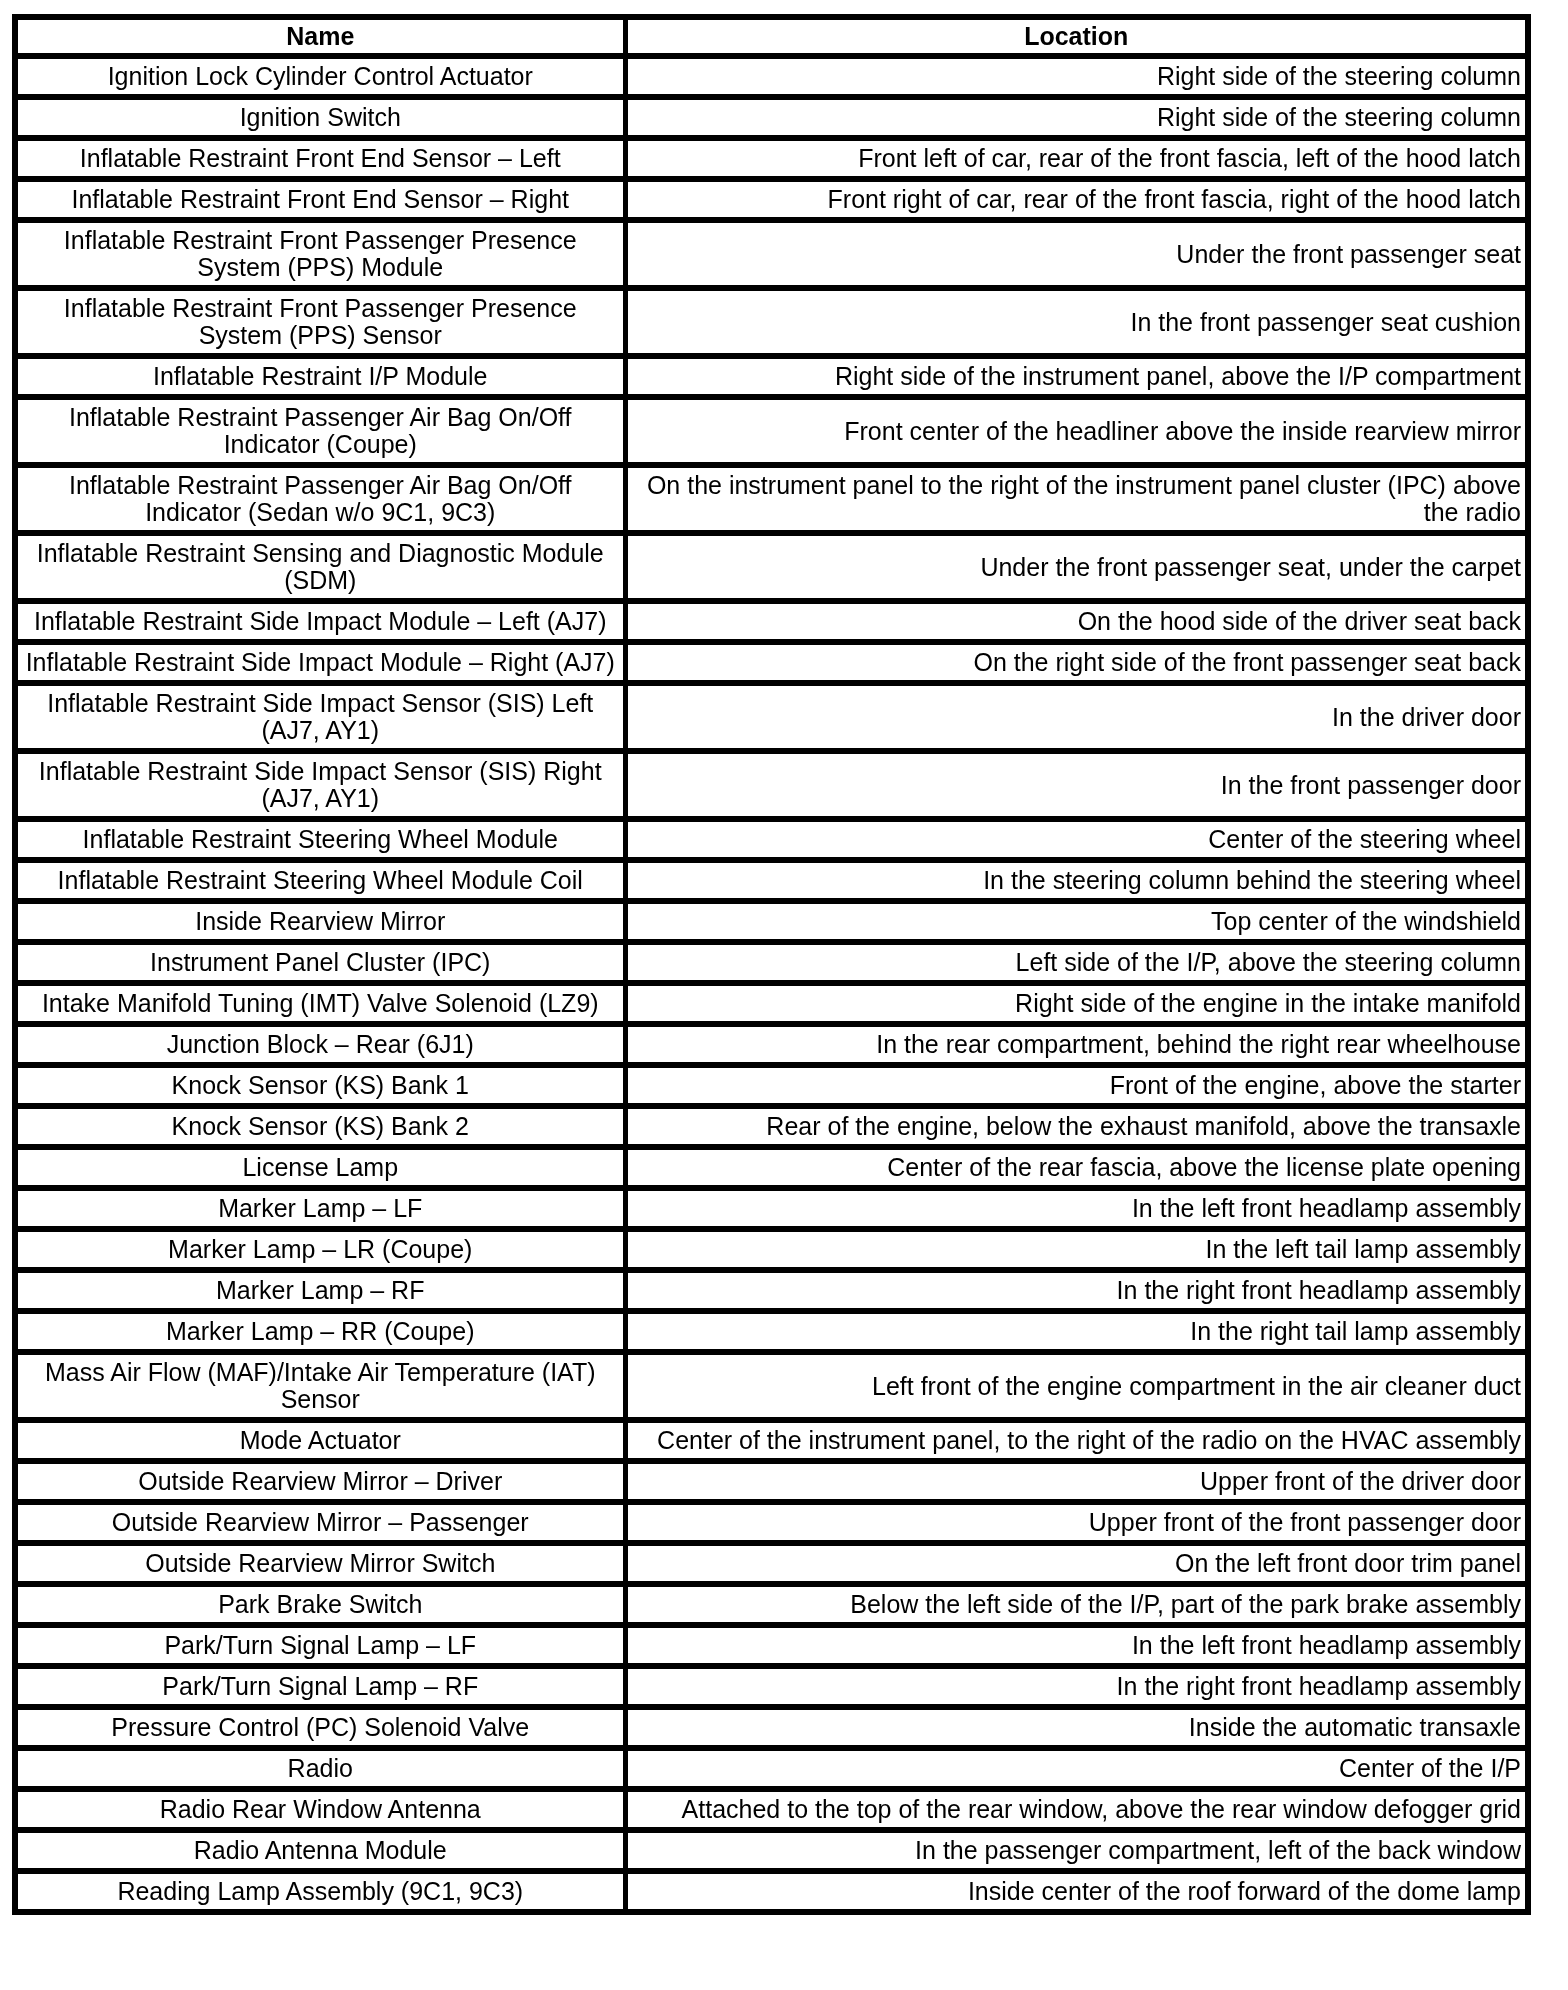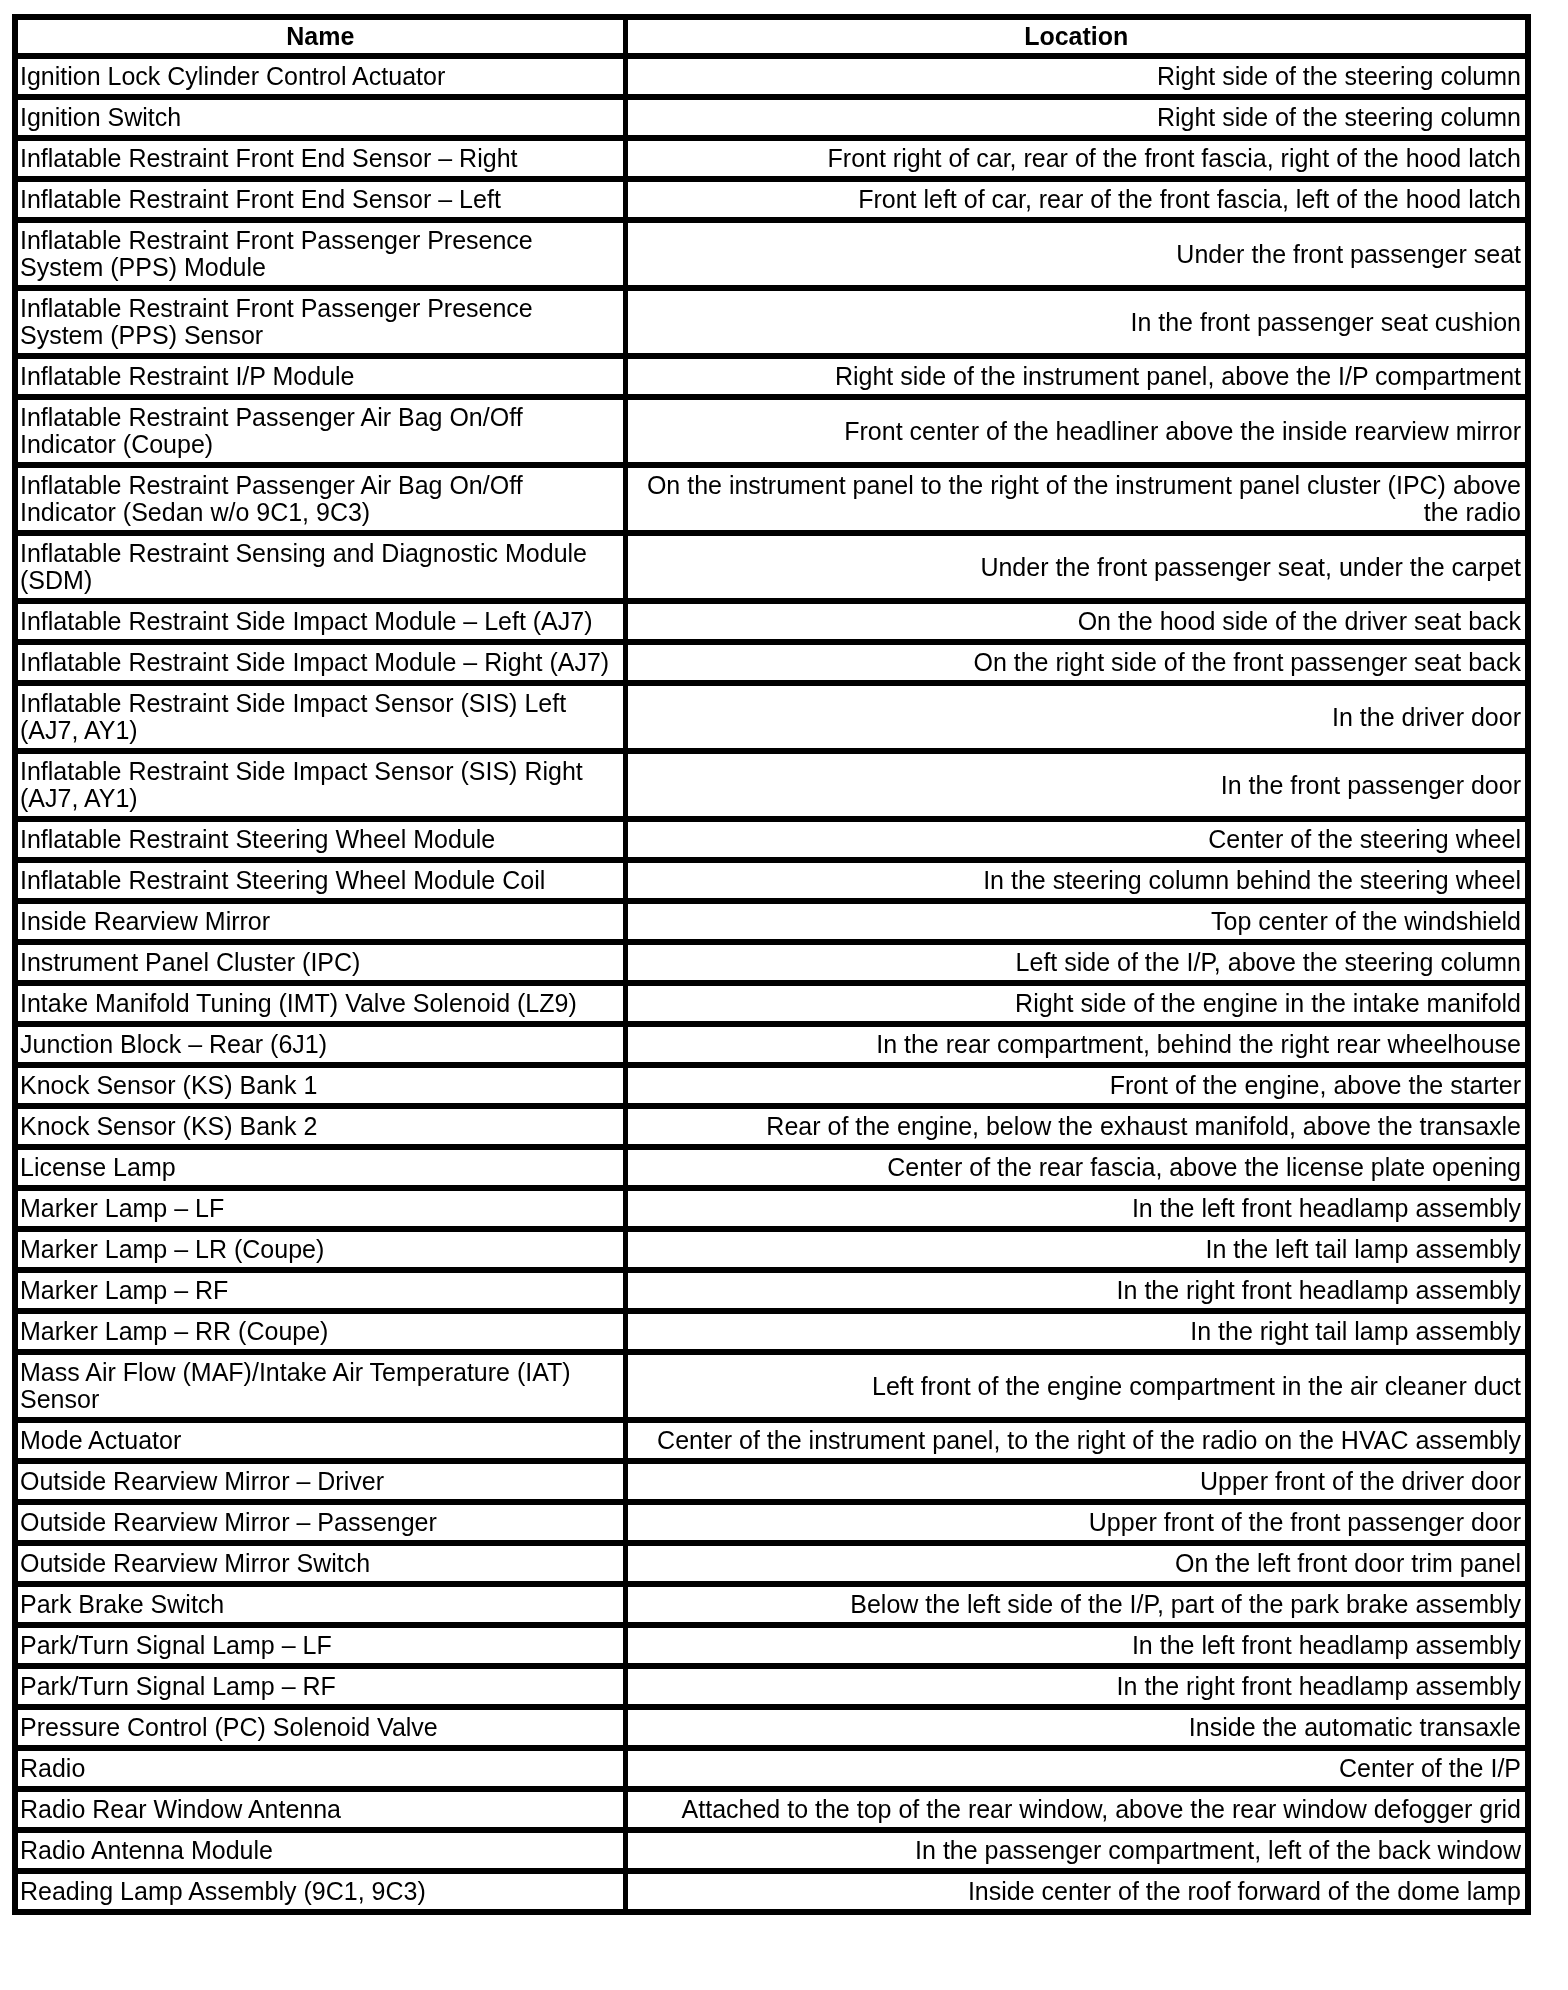--- a/index.html
+++ b/index.html
@@ -44,20 +44,21 @@
     vertical-align: middle;
     overflow: hidden;
     word-wrap: break-word;
   }
   th {
     font-weight: bold;
     text-align: center;
     padding: 3px 2px;
   }
   td.name-cell {
+    text-align: center;
     padding: 4px 2px;
   }
   td.location-cell {
     text-align: right;
     padding: 4px 4px 4px 6px;
   }
 </style>
 </head>
 <body>
 
@@ -76,26 +77,26 @@
     <tbody id="table-body">
         <tr>
     <td class="name-cell">Ignition Lock Cylinder Control Actuator</td>
     <td class="location-cell">Right side of the steering column</td>
   </tr>
         <tr>
     <td class="name-cell">Ignition Switch</td>
     <td class="location-cell">Right side of the steering column</td>
   </tr>
         <tr>
+    <td class="name-cell">Inflatable Restraint Front End Sensor – Left</td>
+    <td class="location-cell">Front left of car, rear of the front fascia, left of the hood latch</td>
+  </tr>
+        <tr>
     <td class="name-cell">Inflatable Restraint Front End Sensor – Right</td>
     <td class="location-cell">Front right of car, rear of the front fascia, right of the hood latch</td>
-  </tr>
-        <tr>
-    <td class="name-cell">Inflatable Restraint Front End Sensor – Left</td>
-    <td class="location-cell">Front left of car, rear of the front fascia, left of the hood latch</td>
   </tr>
         <tr>
     <td class="name-cell">Inflatable Restraint Front Passenger Presence System (PPS) Module</td>
     <td class="location-cell">Under the front passenger seat</td>
   </tr>
         <tr>
     <td class="name-cell">Inflatable Restraint Front Passenger Presence System (PPS) Sensor</td>
     <td class="location-cell">In the front passenger seat cushion</td>
   </tr>
         <tr>

